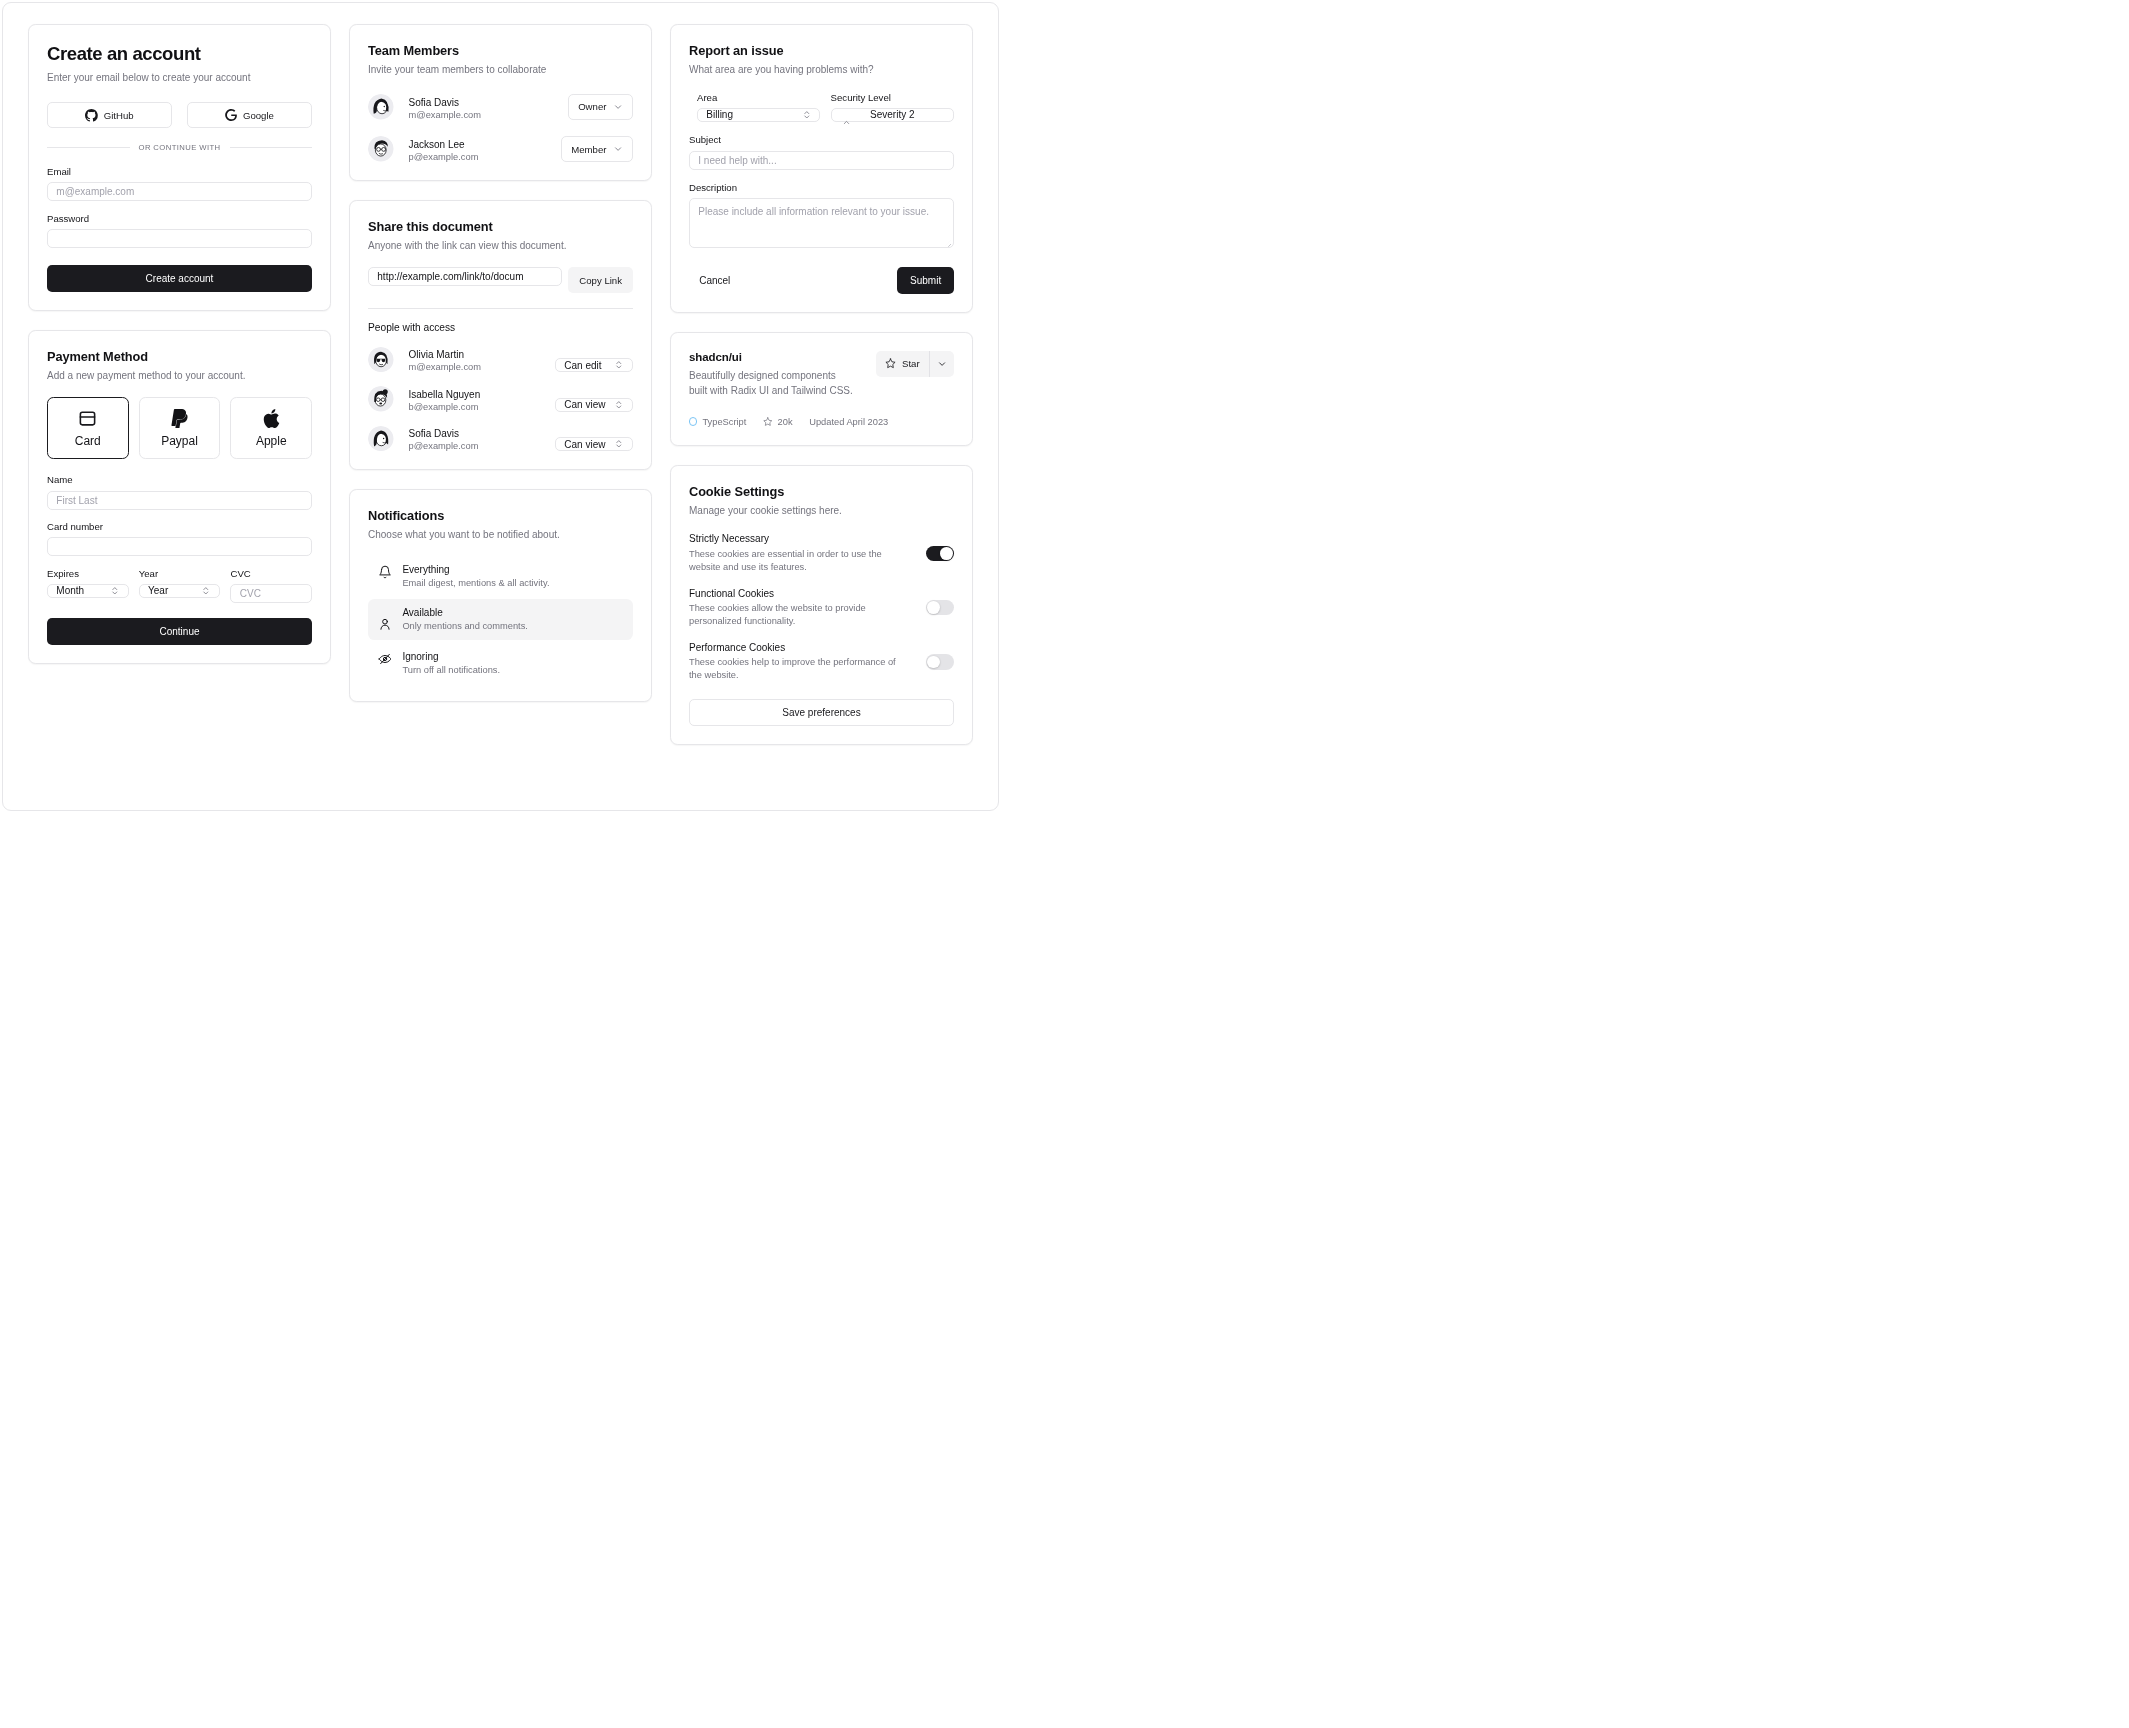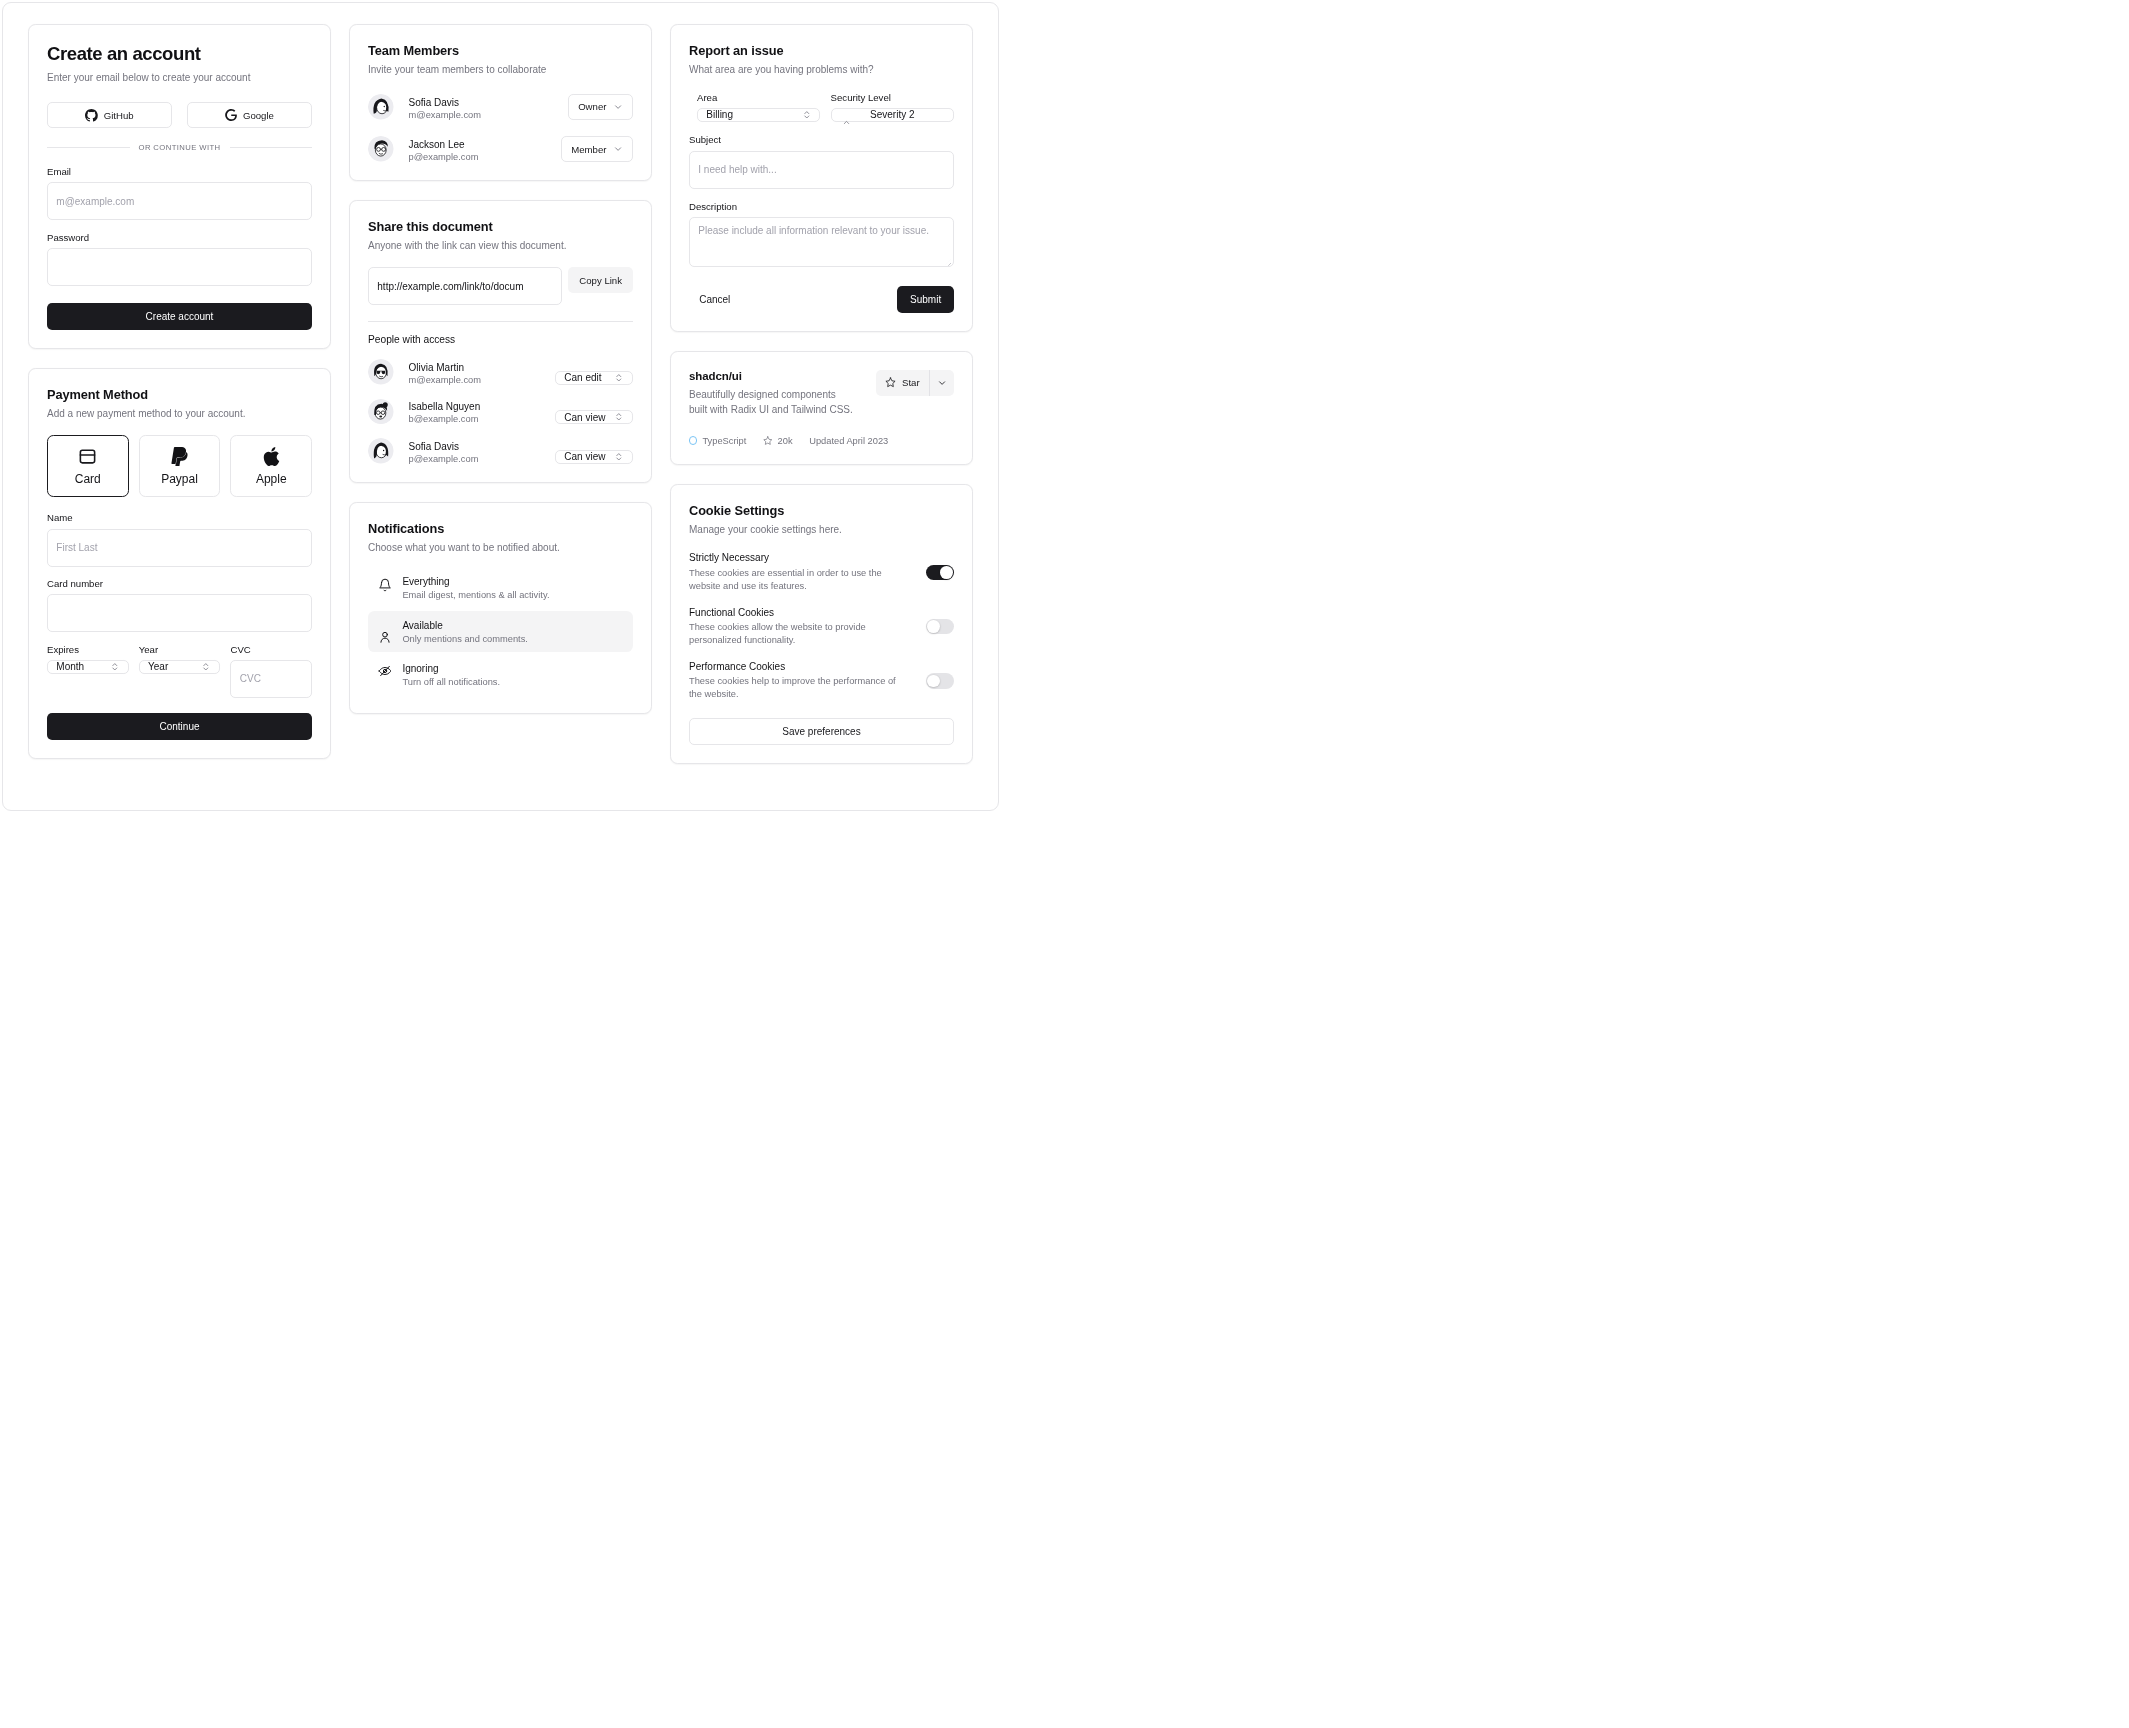--- a/index.html
+++ b/index.html
@@ -30,21 +30,21 @@
   .btn.full { width:100%; }
 
   .oauth-row { display:flex; gap:15.3px; margin-top:16.6px; }
   .oauth-row .btn { flex:1; }
 
   .divider { display:flex; align-items:center; gap:9px; margin:15.3px 0 14px; }
   .divider .line { flex:1; height:0.6px; background:#e6e6e9; }
   .div-text { font-size:7.7px; color:#74747e; letter-spacing:0.4px; white-space:nowrap; }
 
   .label { display:block; font-size:9.6px; font-weight:500; margin:0 0 5.1px; color:#141418; }
-  .input { width:100%; height:38px; border:0.6px solid #e6e6e9; border-radius:5.1px; padding:0 8.3px;
+  .input { width:100%; height:19px; border:0.6px solid #e6e6e9; border-radius:5.1px; padding:0 8.3px;
            font-size:10px; font-family:inherit; color:#141418; background:#fff; outline:none; }
   .input::placeholder, textarea::placeholder { color:#a2a2ac; }
   .field { margin-bottom:11.5px; }
   .mt8 { margin-top:5.1px; }
 
   .tiles { display:flex; gap:10.2px; margin:14px 0 15.3px; }
   .tile { flex:1; height:62px; border:0.6px solid #e6e6e9; border-radius:6.4px; background:#fff;
           display:flex; flex-direction:column; align-items:center; justify-content:center; gap:5.7px;
           font-size:12px; font-weight:500; font-family:inherit; color:#141418; cursor:pointer; padding:0; }
   .tile.selected { border:1.3px solid #1b1b1f; }

